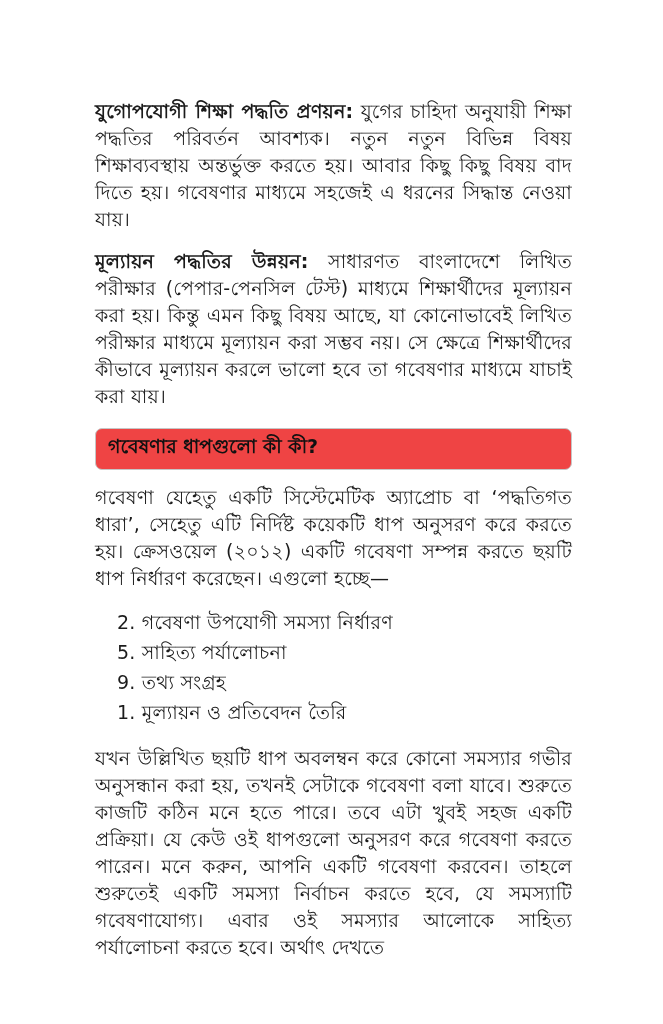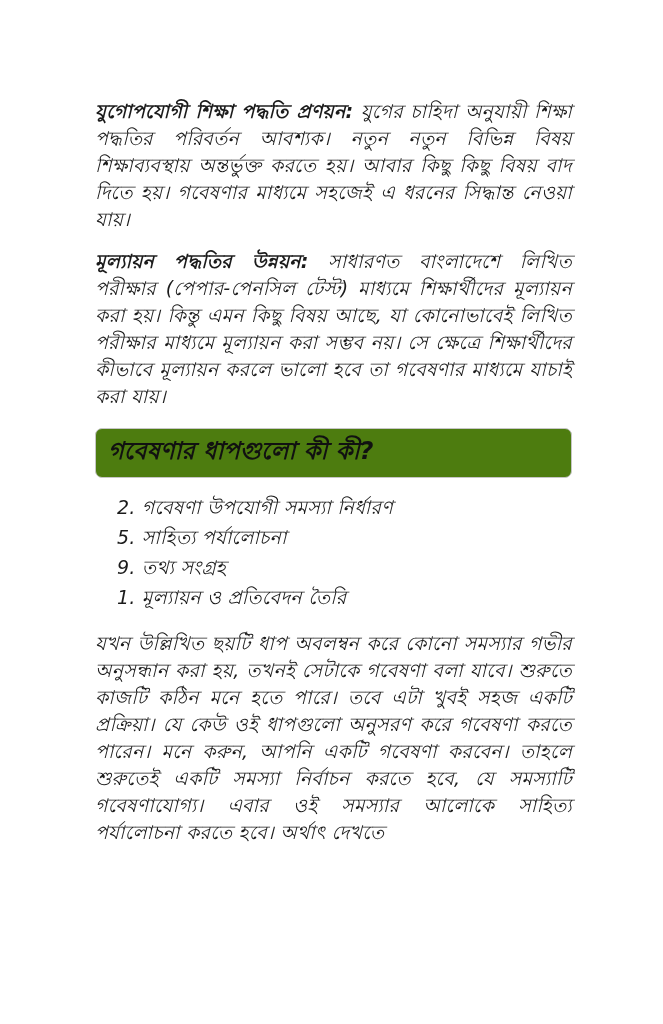--- a/index.html
+++ b/index.html
@@ -7,41 +7,40 @@
     width: 663px; height: 1024px;
     background: #ffffff;
     font-family: "DejaVu Sans", "Liberation Sans", sans-serif;
     color: #1b1b1b;
     overflow: hidden;
   }
   .page {
     position: relative;
     width: 663px; height: 992px;
     background: #ffffff;
-    font-style: italic;
   }
   .content {
     position: absolute;
     left: 95px; top: 98px;
     width: 477px;
   }
   .para {
     font-size: 19px;
     line-height: 27px;
     text-align: justify;
     margin-bottom: 15px;
     letter-spacing: 0.2px;
   }
   .lead { font-weight: bold; }
   .section-heading {
     display: block;
-    background: #4d7c0f;
+    background: #ef4444;
     border: 1px solid #c6c6c6;
     border-radius: 7px;
-    font-size: 24px;
+    font-size: 19px;
     font-weight: bold;
     padding: 3px 12px 5px 12px;
     margin: 18px 0 14px 0;
     color: #111111;
   }
   .steps {
     list-style: none;
     margin: 2px 0 18px 0;
     padding-left: 22px;
   }
@@ -70,20 +69,21 @@
   <div class="content">
 
     <p class="para"><span class="lead">যুগোপযোগী শিক্ষা পদ্ধতি প্রণয়ন:</span>
       <span>যুগের চাহিদা অনুযায়ী শিক্ষা পদ্ধতির পরিবর্তন আবশ্যক। নতুন নতুন বিভিন্ন বিষয় শিক্ষাব্যবস্থায় অন্তর্ভুক্ত করতে হয়। আবার কিছু কিছু বিষয় বাদ দিতে হয়। গবেষণার মাধ্যমে সহজেই এ ধরনের সিদ্ধান্ত নেওয়া যায়।</span></p>
 
     <p class="para"><span class="lead">মূল্যায়ন পদ্ধতির উন্নয়ন:</span>
       <span>সাধারণত বাংলাদেশে লিখিত পরীক্ষার (পেপার-পেনসিল টেস্ট) মাধ্যমে শিক্ষার্থীদের মূল্যায়ন করা হয়। কিন্তু এমন কিছু বিষয় আছে, যা কোনোভাবেই লিখিত পরীক্ষার মাধ্যমে মূল্যায়ন করা সম্ভব নয়। সে ক্ষেত্রে শিক্ষার্থীদের কীভাবে মূল্যায়ন করলে ভালো হবে তা গবেষণার মাধ্যমে যাচাই করা যায়।</span></p>
 
     <div class="section-heading">গবেষণার ধাপগুলো কী কী?</div>
 
+    <p class="para">গবেষণা যেহেতু একটি সিস্টেমেটিক অ্যাপ্রোচ বা ‘পদ্ধতিগত ধারা’, সেহেতু এটি নির্দিষ্ট কয়েকটি ধাপ অনুসরণ করে করতে হয়। ক্রেসওয়েল (২০১২) একটি গবেষণা সম্পন্ন করতে ছয়টি ধাপ নির্ধারণ করেছেন। এগুলো হচ্ছে—</p>
 
     <ul class="steps">
       <li>2. গবেষণা উপযোগী সমস্যা নির্ধারণ</li>
       <li>5. সাহিত্য পর্যালোচনা</li>
       <li>9. তথ্য সংগ্রহ</li>
       <li>1. মূল্যায়ন ও প্রতিবেদন তৈরি</li>
     </ul>
 
     <p class="para">যখন উল্লিখিত ছয়টি ধাপ অবলম্বন করে কোনো সমস্যার গভীর অনুসন্ধান করা হয়, তখনই সেটাকে গবেষণা বলা যাবে। শুরুতে কাজটি কঠিন মনে হতে পারে। তবে এটা খুবই সহজ একটি প্রক্রিয়া। যে কেউ ওই ধাপগুলো অনুসরণ করে গবেষণা করতে পারেন। মনে করুন, আপনি একটি গবেষণা করবেন। তাহলে শুরুতেই একটি সমস্যা নির্বাচন করতে হবে, যে সমস্যাটি গবেষণাযোগ্য। এবার ওই সমস্যার আলোকে সাহিত্য পর্যালোচনা করতে হবে। অর্থাৎ দেখতে</p>
 

